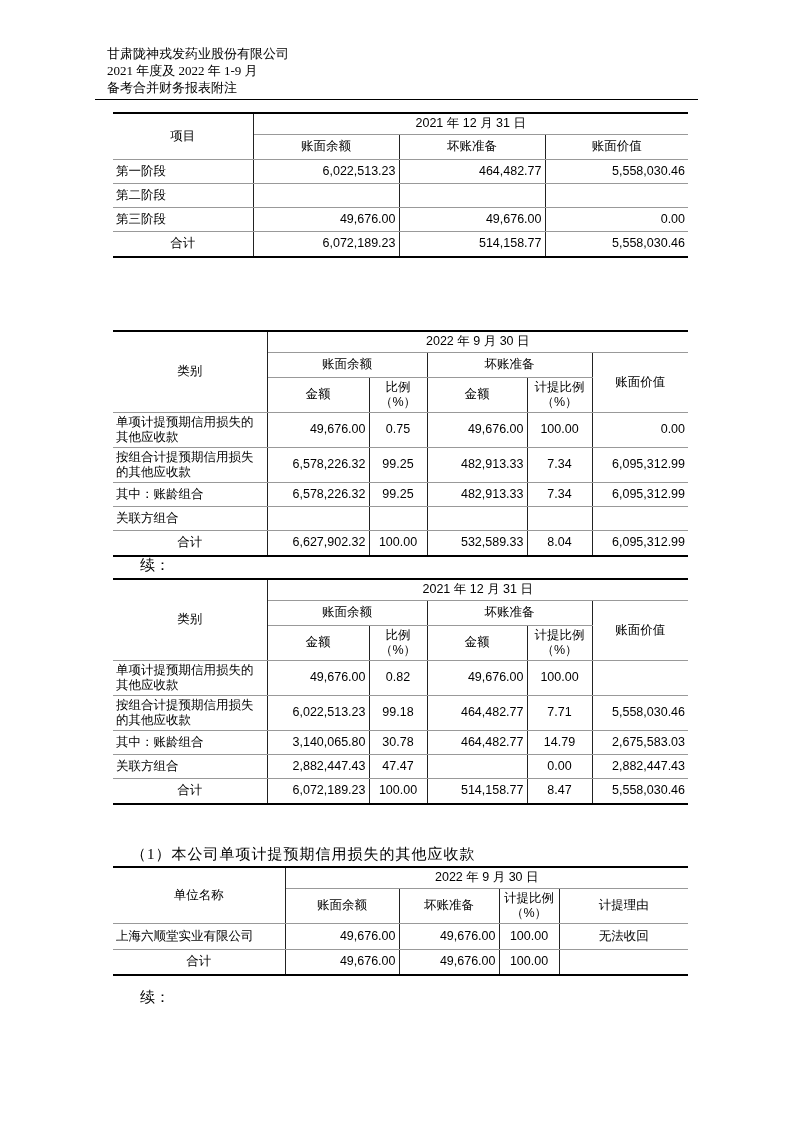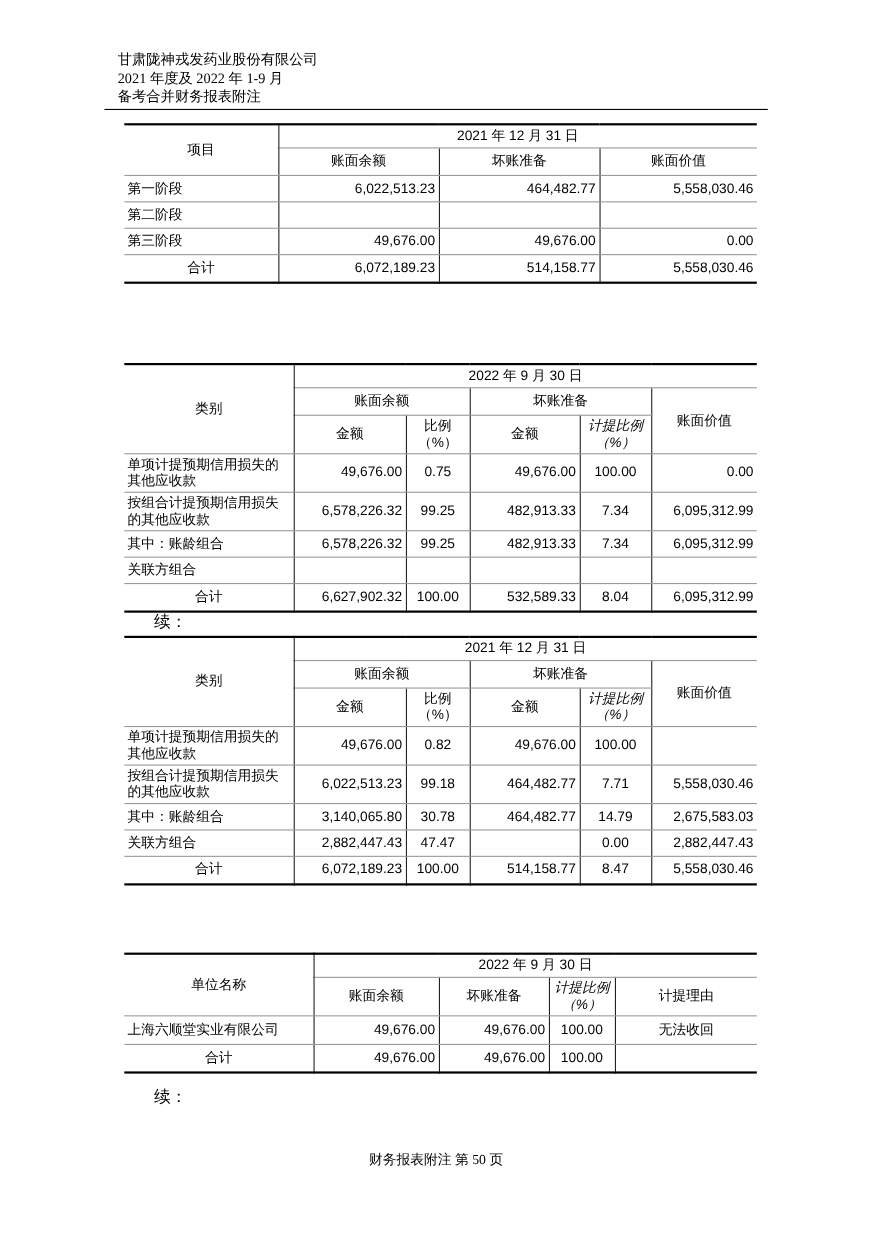--- a/index.html
+++ b/index.html
@@ -90,21 +90,21 @@
   .h4  { top: 268px; }
   .h4s { top: 297px; }
   .c1  { top: 556px; }
   .h5  { top: 816px; }
   .h5s { top: 845px; }
   .c2  { top: 988px; }
   td.c   { text-align: center; }
   td.lbl { text-align: left; padding-left: 5px; }
   td.num { text-align: right; padding-right: 7px; }
   td.pct { text-align: center; }
-  td.wrap2 { white-space: pre-line; font-style: italic; }
+  td.wrap2 { white-space: pre-line; }
   tr.hd1 { height: 21px; }
   tr.hd2 { height: 25px; }
   tr.hd3 { height: 34px; }
   tr.r1  { height: 24px; }
   tr.r2  { height: 34px; }
   tr.rt  { height: 26px; }
 </style>
 </head>
 <body>
 
@@ -295,20 +295,21 @@
         <td class="c">合计</td>
         <td class="num">6,072,189.23</td>
         <td class="pct">100.00</td>
         <td class="num">514,158.77</td>
         <td class="pct">8.47</td>
         <td class="num">5,558,030.46</td>
       </tr>
     </tbody>
   </table>
 
+  <div class="sec-sub h5s">（1）本公司单项计提预期信用损失的其他应收款</div>
 
   <table class="tbl t4">
     <colgroup>
         <col style="width:172px">
         <col style="width:114px">
         <col style="width:100px">
         <col style="width:60px">
         <col style="width:129px">
       </colgroup>
     <tbody>
@@ -335,15 +336,14 @@
         <td class="num">49,676.00</td>
         <td class="num">49,676.00</td>
         <td class="pct">100.00</td>
         <td class="c"></td>
       </tr>
     </tbody>
   </table>
 
   <div class="cont-label c2">续：</div>
 
-  <div class="page-footer">财务报表附注 第 50 页</div>
 
 </div>
 
 </body></html>

